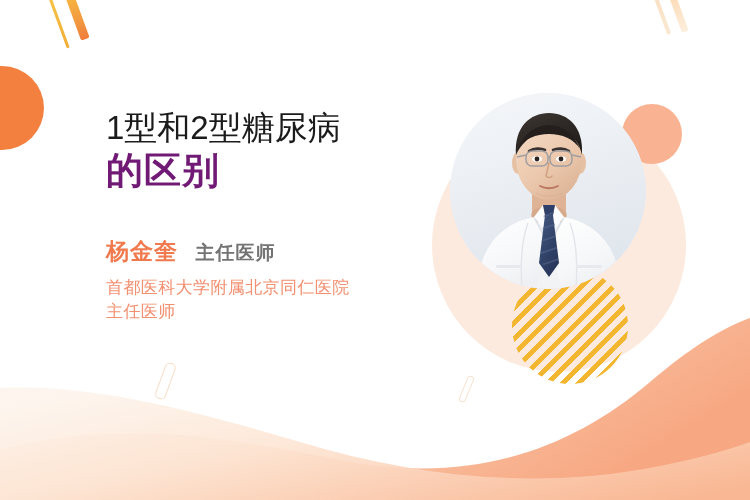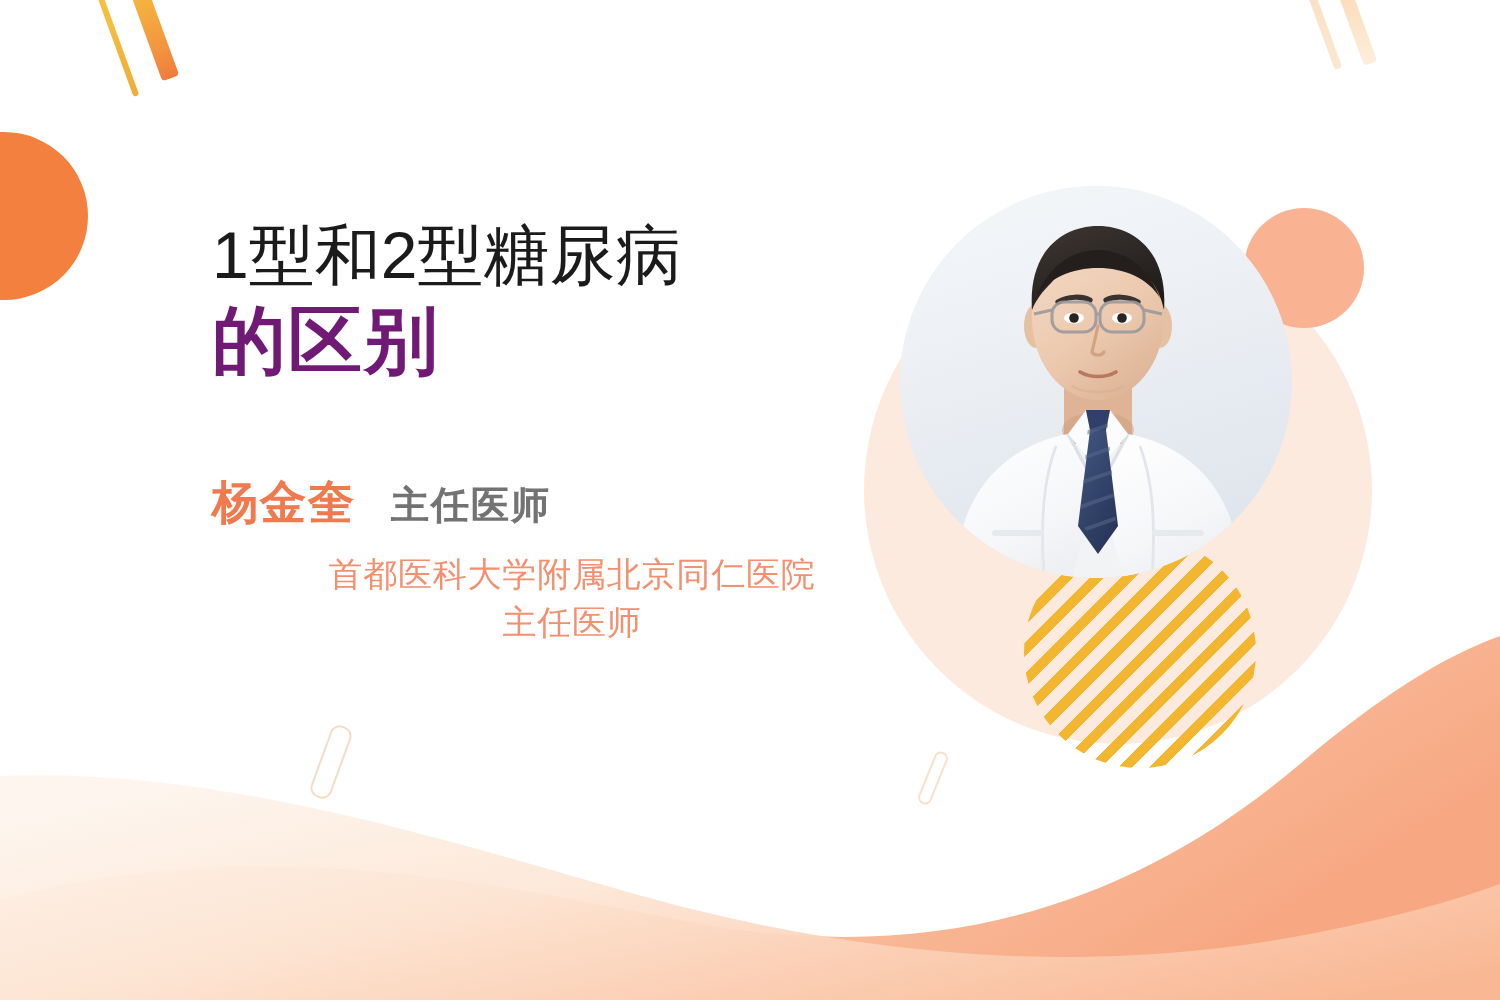--- a/index.html
+++ b/index.html
@@ -214,21 +214,21 @@
     letter-spacing: 1px;
     margin-left: 13px;
   }
   .affiliation {
     margin-top: 9px;
     font-size: 17px;
     line-height: 24px;
     color: #f29070;
     letter-spacing: 0.4px;
   }
-  .affiliation div { white-space: nowrap; text-align: center; }
+  .affiliation div { white-space: nowrap; }
 </style>
 </head>
 <body>
 
 <div id="poster">
 
   <div class="bg-layer">
 
     <div class="circle-left"></div>
 

